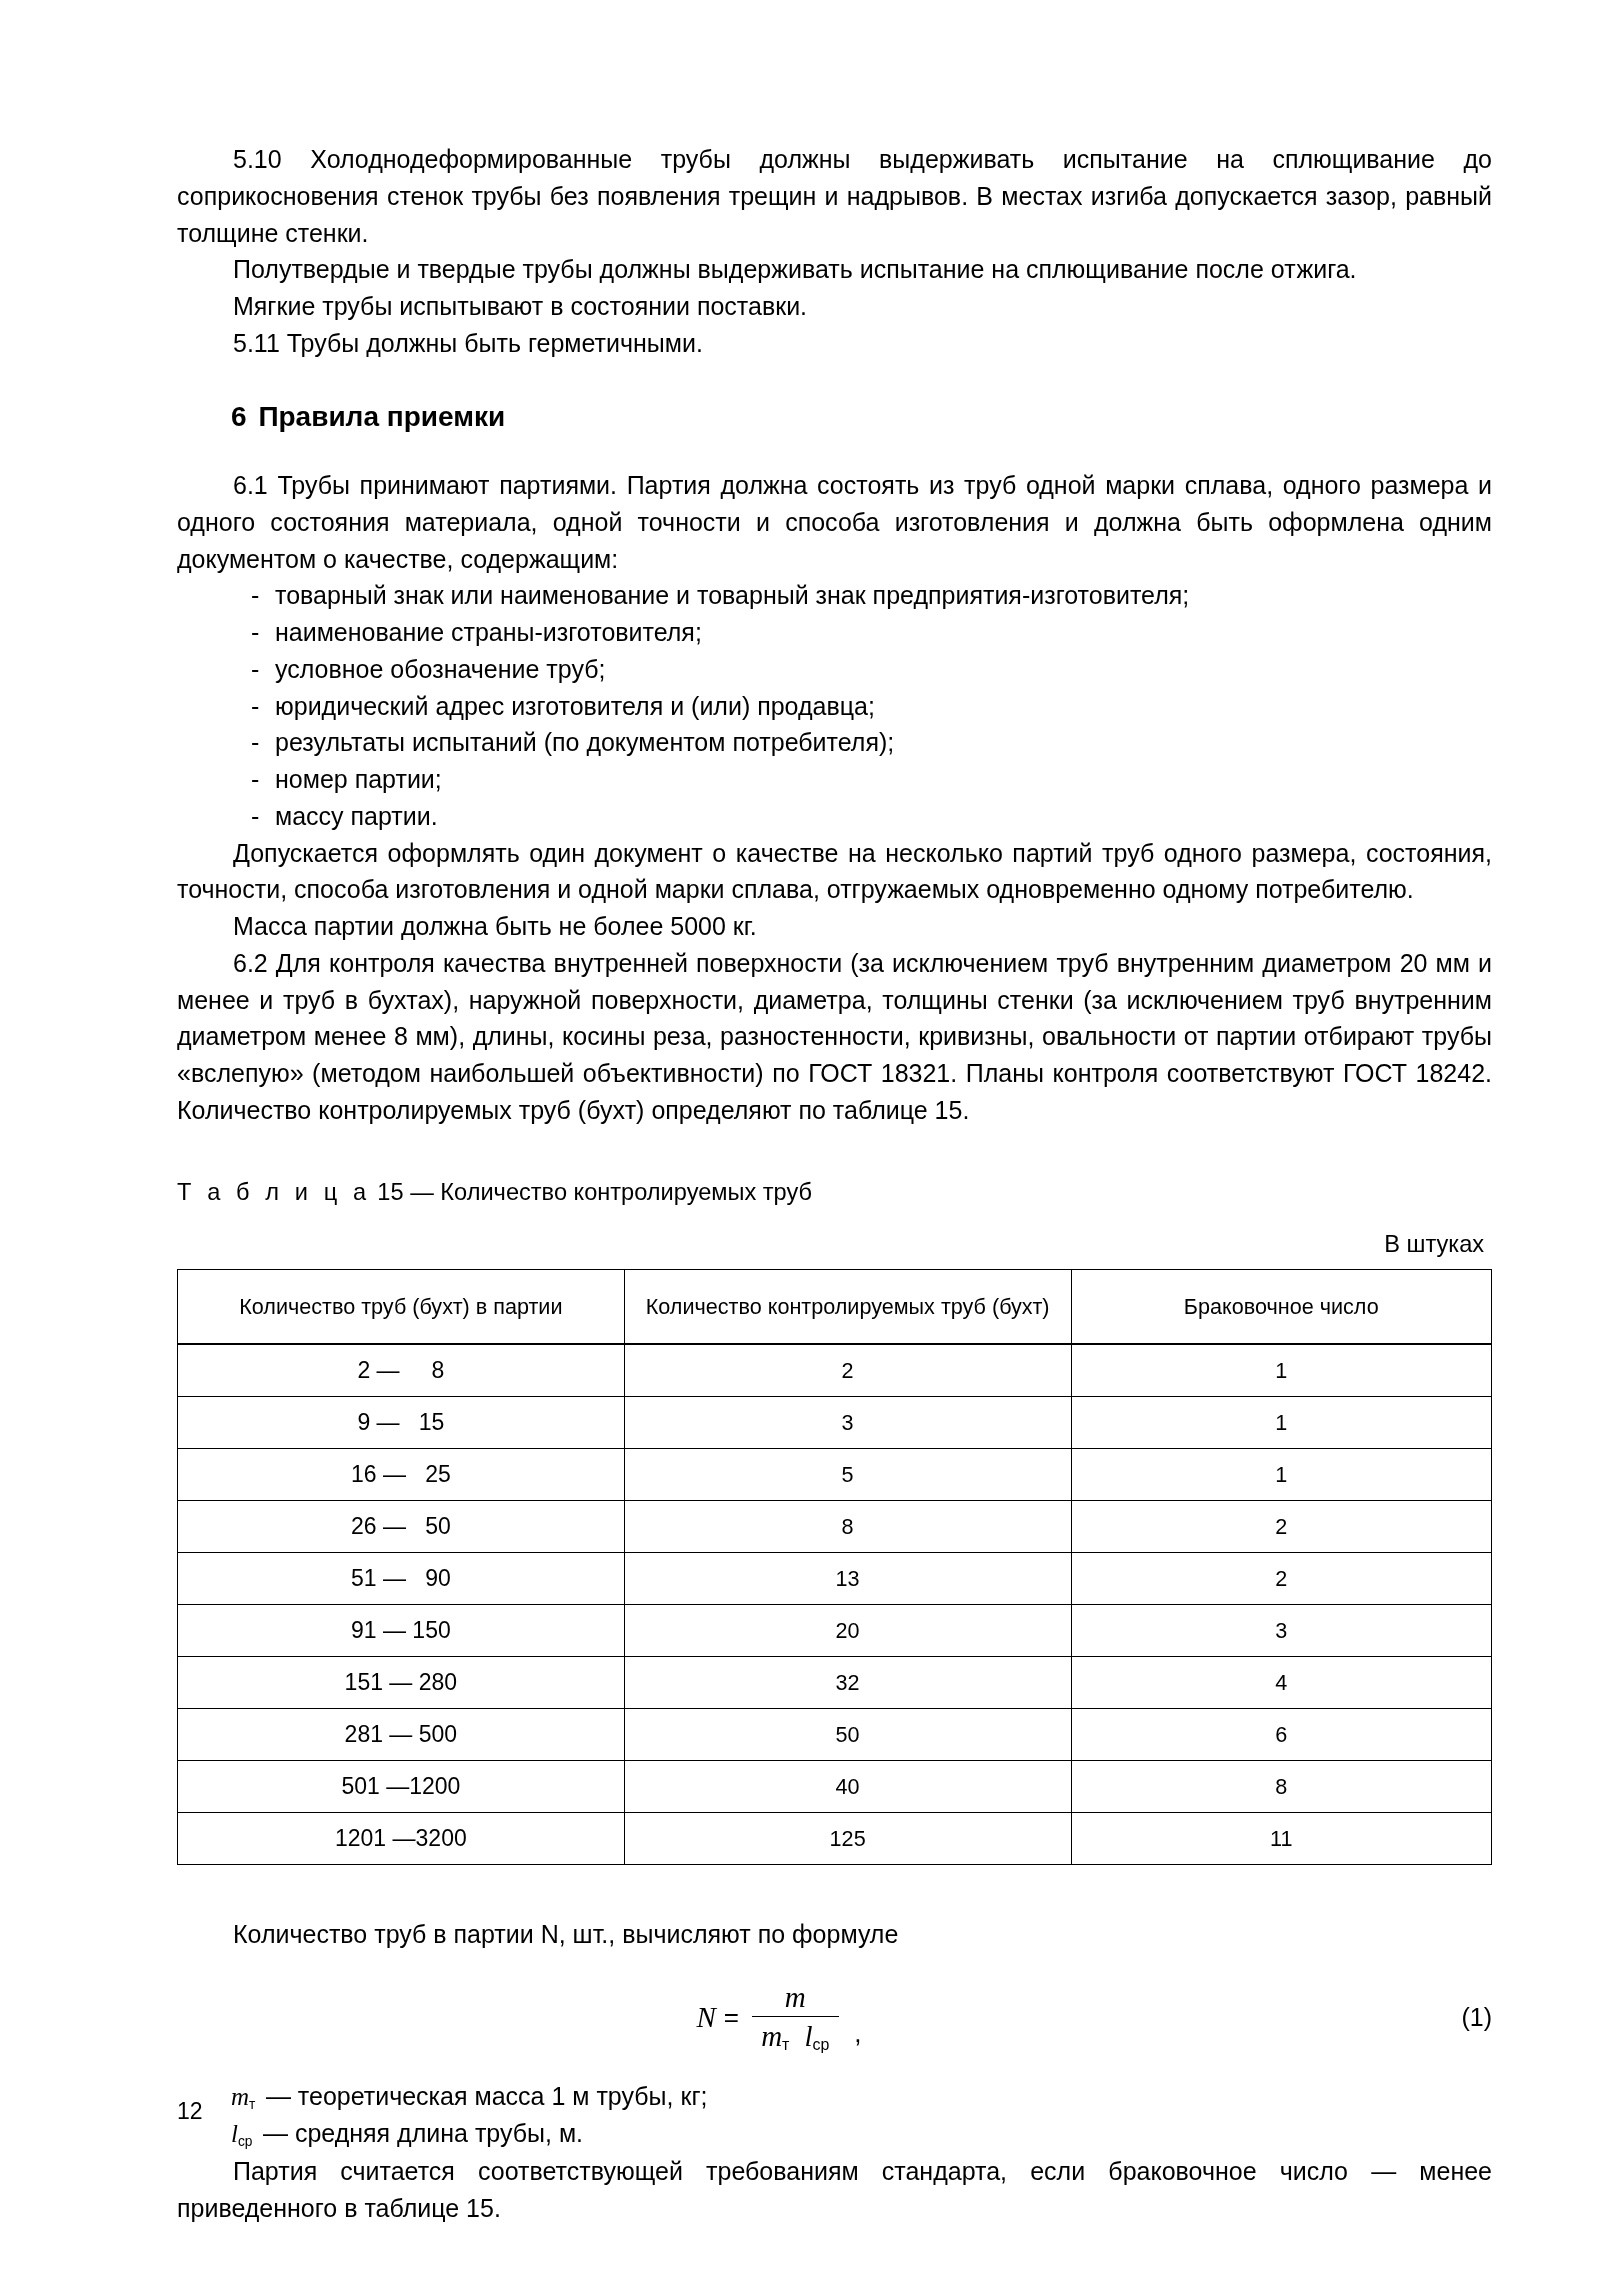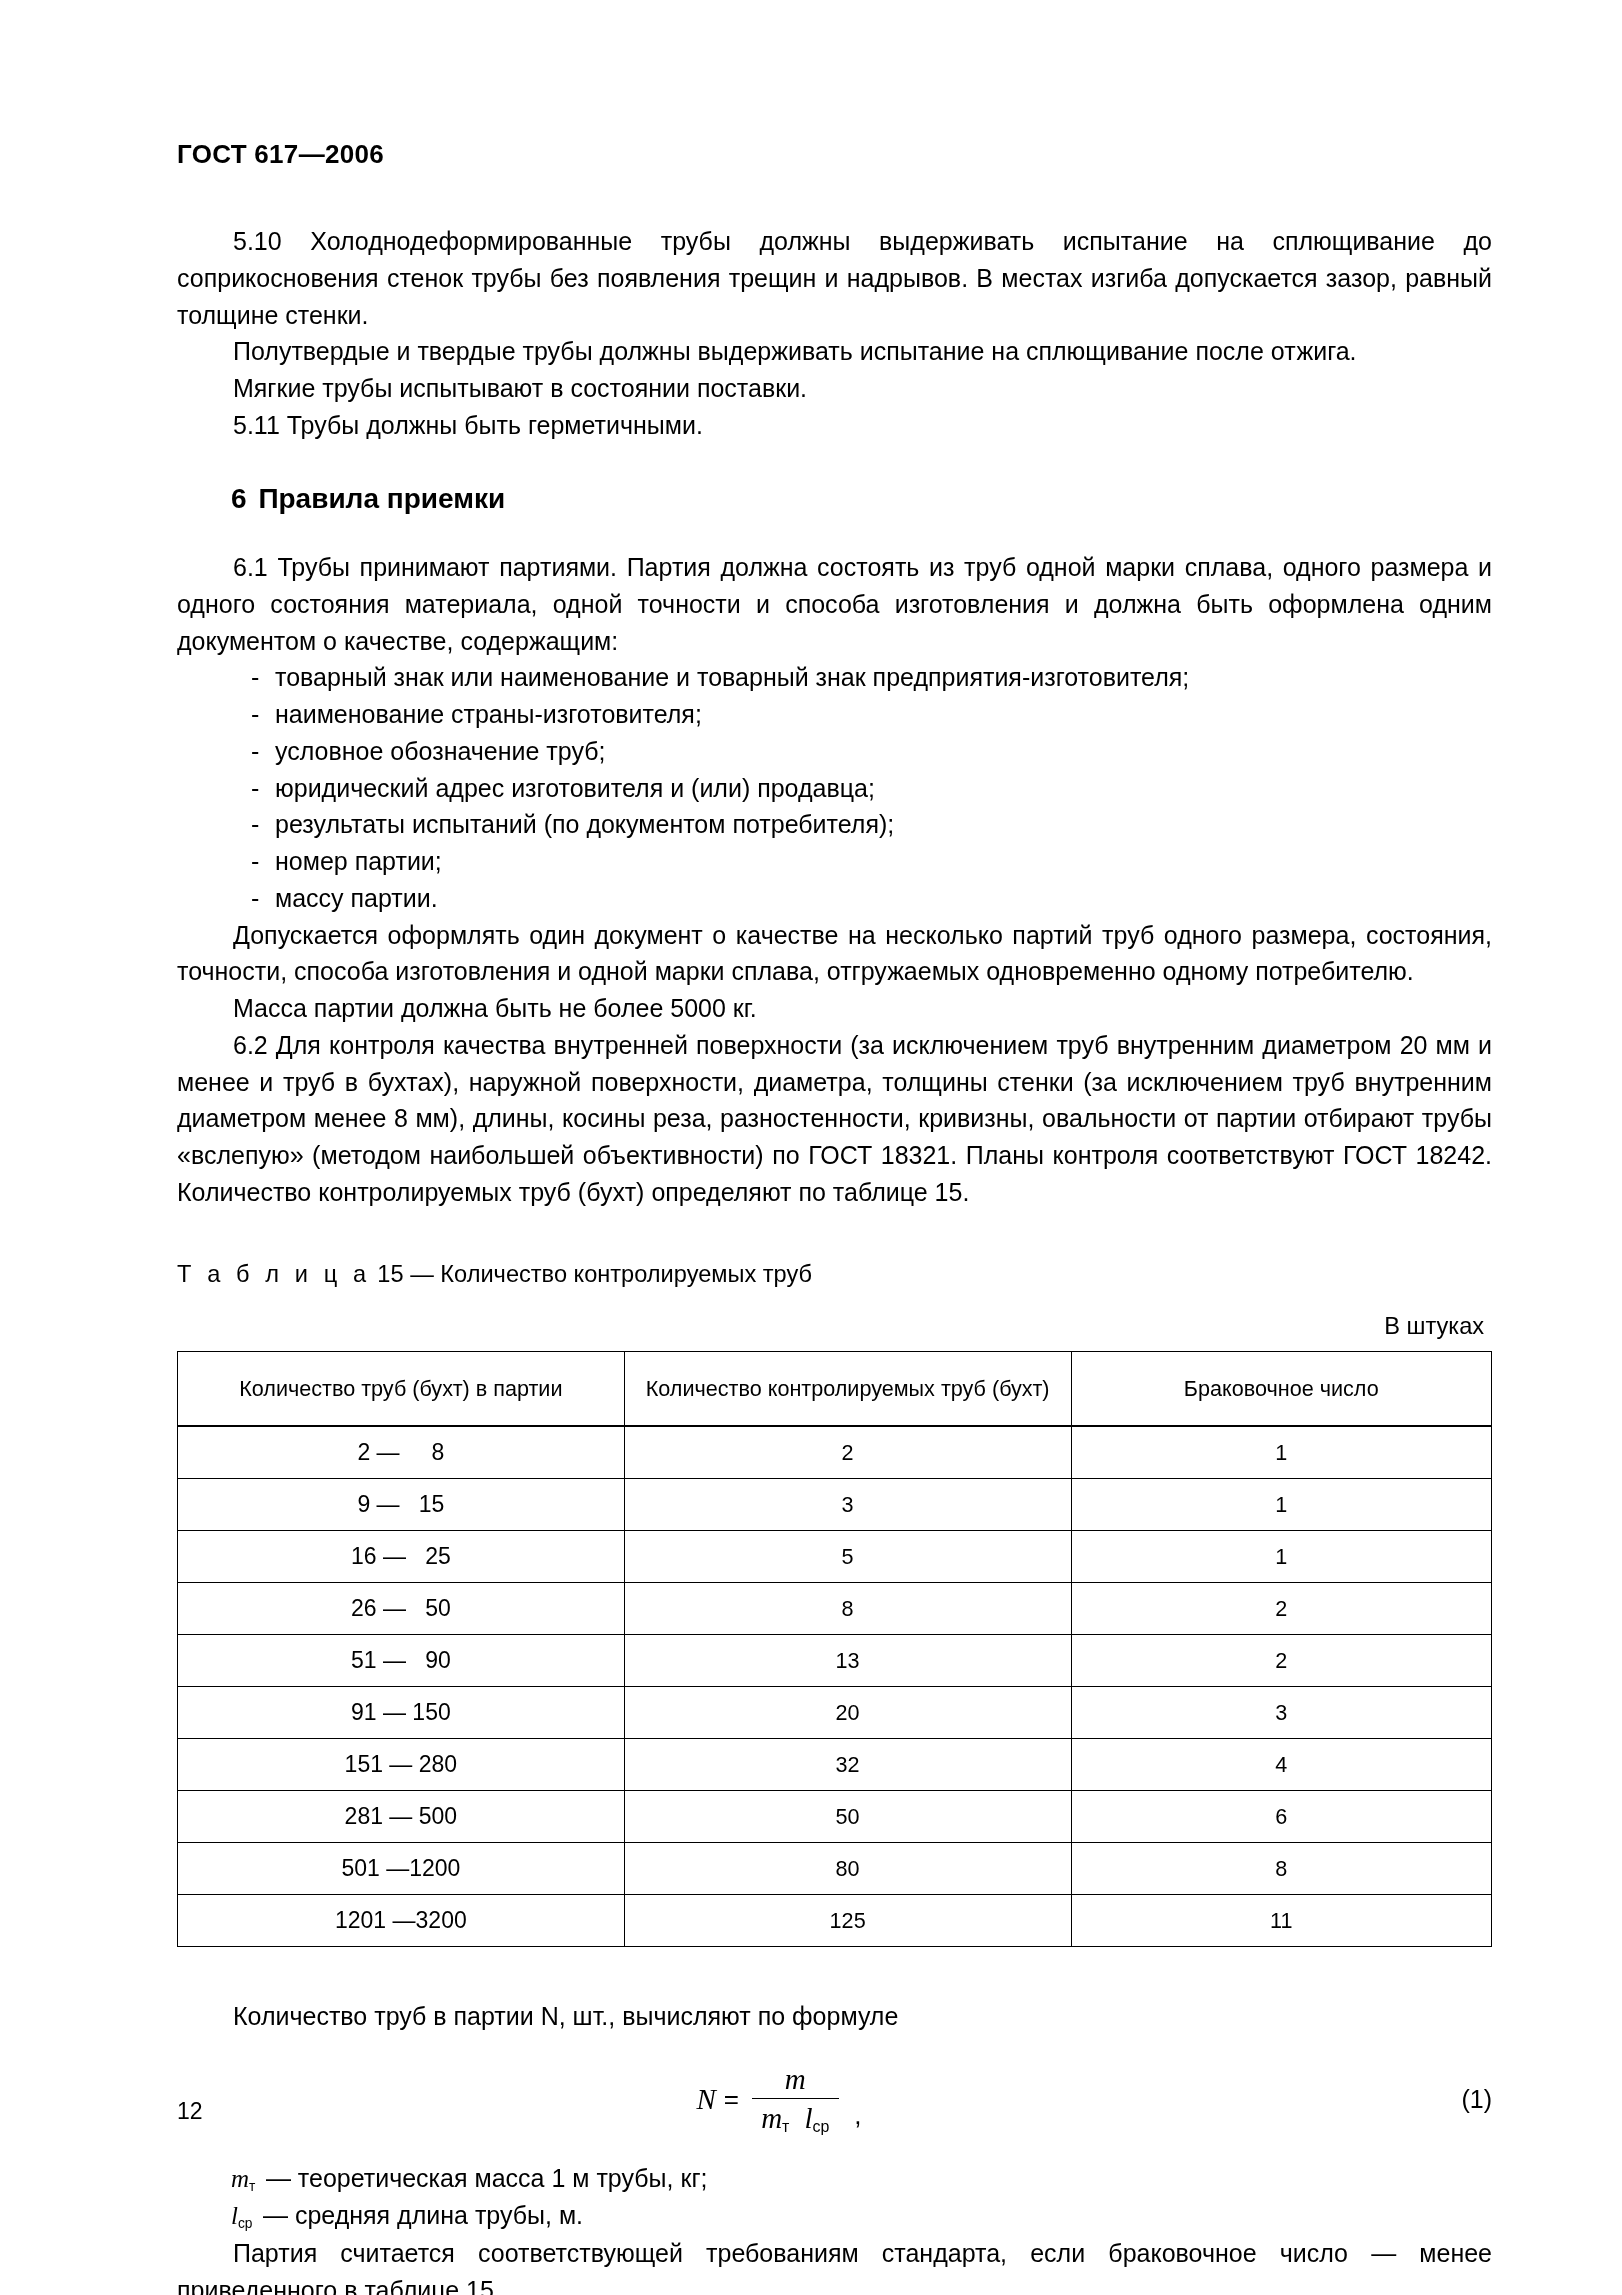--- a/index.html
+++ b/index.html
@@ -201,21 +201,20 @@
     left: 177px;
     bottom: 170px;
     font-size: 23px;
   }
 </style>
 </head>
 <body>
 
 <div class="page">
 
-  <div class="doc-header">ГОСТ  617—2006</div>
 
   <p class="para indent">5.10  Холоднодеформированные трубы должны выдерживать испытание на сплющивание до соприкосновения стенок трубы без появления трещин и надрывов. В местах изгиба допускается зазор, равный толщине стенки.</p>
   <p class="para indent">Полутвердые и твердые трубы должны выдерживать испытание на сплющивание после отжига.</p>
   <p class="para indent">Мягкие трубы испытывают в состоянии поставки.</p>
   <p class="para indent">5.11  Трубы должны быть герметичными.</p>
 
   <h2 class="section-heading">
     <span class="snum">6</span><span>Правила приемки</span>
   </h2>
 
@@ -293,21 +292,21 @@
         <td>32</td>
         <td>4</td>
       </tr>
       <tr>
         <td><span class="range">281 — 500</span></td>
         <td>50</td>
         <td>6</td>
       </tr>
       <tr>
         <td><span class="range">501 —1200</span></td>
-        <td>80</td>
+        <td>40</td>
         <td>8</td>
       </tr>
       <tr>
         <td><span class="range">1201 —3200</span></td>
         <td>125</td>
         <td>11</td>
       </tr>
     </tbody>
   </table>
 

